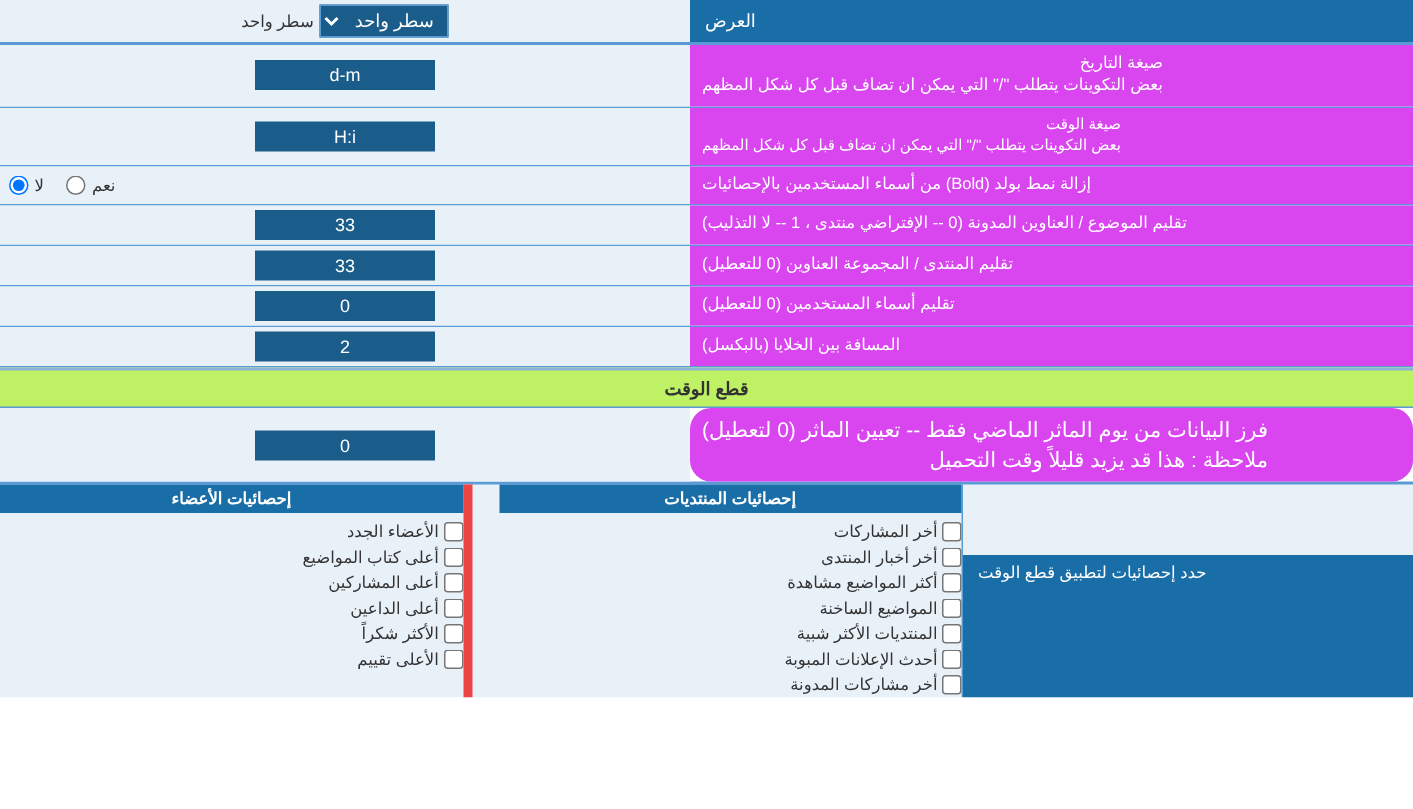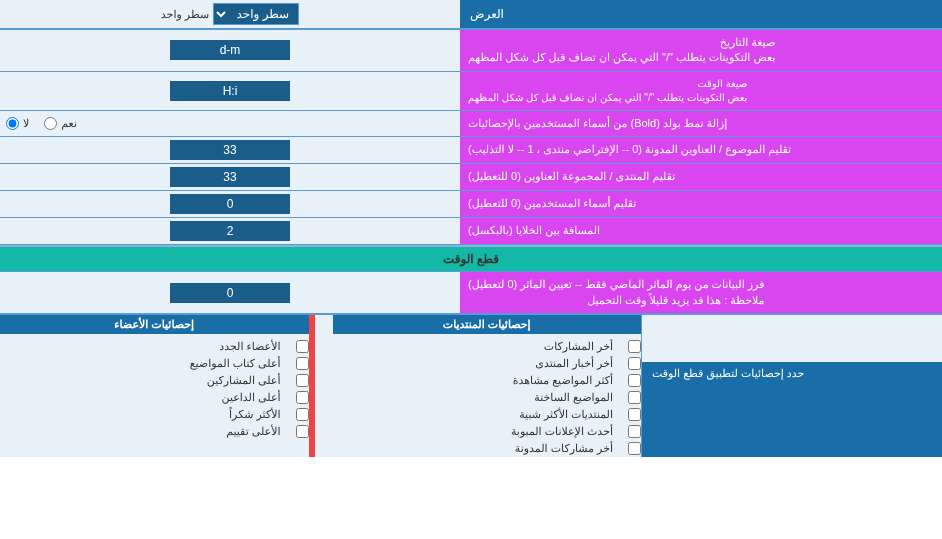--- a/index.html
+++ b/index.html
@@ -30,41 +30,41 @@
     .input-field {
       background: #1a5c8a;
       color: #fff;
       border: none;
       padding: 3px 6px;
       text-align: center;
       font-size: 12px;
       width: 100%;
     }
     .section-header {
-      background: #14b8a6;
+      background: #bef264;
       color: #333;
       font-weight: bold;
       text-align: center;
       padding: 5px 8px;
       font-size: 12px;
       border-bottom: 1px solid #5b9bd5;
       border-top: 2px solid #8ab4d8;
     }
     select.styled-select {
       background: #1a5c8a;
       color: #fff;
       border: 1px solid #5b9bd5;
       padding: 2px 5px;
       font-size: 12px;
       direction: rtl;
     }
     .checkbox-row {
       display: flex;
       align-items: center;
-      gap: 15px;
+      gap: 3px;
       padding: 2px 0;
       direction: rtl;
       font-size: 11px;
       color: #333;
     }
     .checkbox-row input[type=checkbox] {
       margin: 0;
     }
     .col-header {
       background: #1a6ea8;
@@ -180,21 +180,21 @@
   <div class="input-cell" style="width:460px;">
     <input class="input-field" type="text" value="2" style="width: 120px;">
   </div>
 </div>
 
 <div class="section-header">
   <span>قطع الوقت</span>
 </div>
 
 <div class="full-row" style="border-bottom:1px solid #5b9bd5;">
-  <div class="label-cell" style="flex:1; font-size:11px;">
+  <div class="label-cell" style="flex:1; font-size:14px;border-radius:14px;">
     <span style="white-space:pre-line;">فرز البيانات من يوم الماثر الماضي فقط -- تعيين الماثر (0 لتعطيل)
 ملاحظة : هذا قد يزيد قليلاً وقت التحميل</span>
   </div>
   <div class="input-cell" style="width:460px;">
     <input class="input-field" type="text" value="0" style="width: 120px;">
   </div>
 </div>
 
 <div class="full-row" style="background:#e8f0f8; border-top:1px solid #5b9bd5; align-items:stretch;">
 

